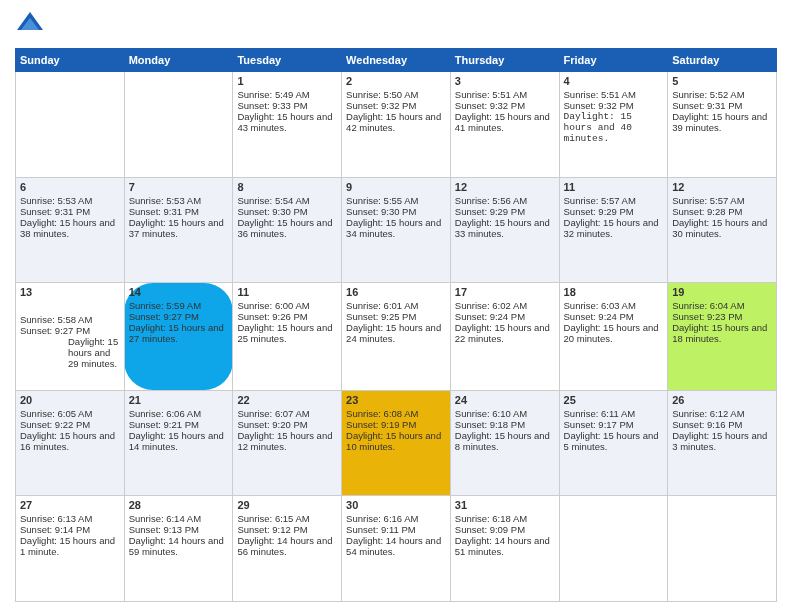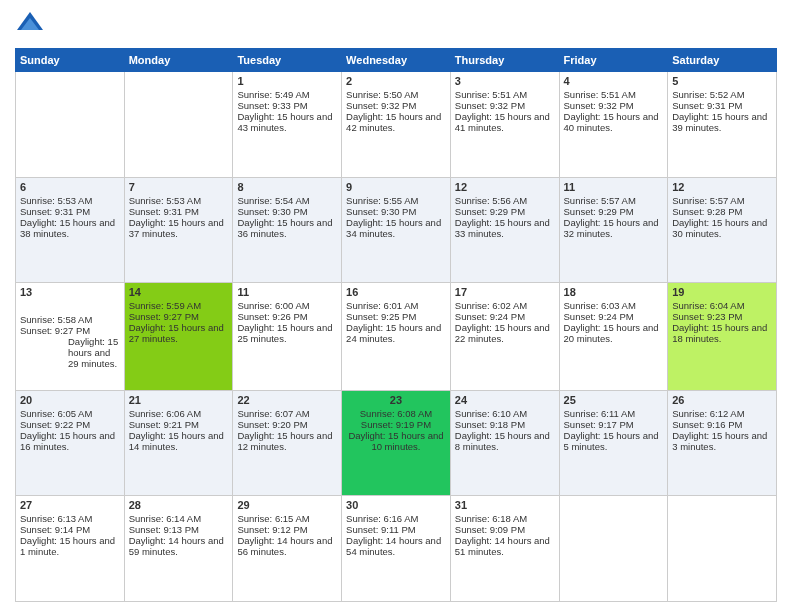--- a/index.html
+++ b/index.html
@@ -139,21 +139,21 @@
           <td style="background-color: rgb(255, 255, 255);">
             <span class="day-num">3</span>
             <span style="display: block;">Sunrise: 5:51 AM</span>
             <span style="display: block;">Sunset: 9:32 PM</span>
             <span style="display: block;">Daylight: 15 hours and 41 minutes.</span>
           </td>
           <td style="background-color: rgb(255, 255, 255);">
             <span class="day-num">4</span>
             <span style="display: block;">Sunrise: 5:51 AM</span>
             <span style="display: block;">Sunset: 9:32 PM</span>
-            <span style="display: block;">Daylight: 15 hours and 40 minutes.</span>
+            <span style="display: block; font-family: Liberation Mono, monospace;">Daylight: 15 hours and 40 minutes.</span>
           </td>
           <td style="background-color: rgb(255, 255, 255);">
             <span class="day-num">5</span>
             <span style="display: block;">Sunrise: 5:52 AM</span>
             <span style="display: block;">Sunset: 9:31 PM</span>
             <span style="display: block;">Daylight: 15 hours and 39 minutes.</span>
           </td>
         </tr>
         <tr>
           <td style="background-color: rgb(238, 242, 248);">
@@ -199,21 +199,21 @@
             <span style="display: block;">Daylight: 15 hours and 30 minutes.</span>
           </td>
         </tr>
         <tr>
           <td style="background-color: rgb(255, 255, 255);">
             <span class="day-num">13</span>
             <span style="display: block; margin-top: 16px;">Sunrise: 5:58 AM</span>
             <span style="display: block;">Sunset: 9:27 PM</span>
             <span style="display: block; margin-left: 48px;">Daylight: 15 hours and 29 minutes.</span>
           </td>
-          <td style="background-color: #84cc16;">
+          <td style="background-color: #0ea5e9; border-radius: 29px;">
             <span class="day-num">14</span>
             <span style="display: block;">Sunrise: 5:59 AM</span>
             <span style="display: block;">Sunset: 9:27 PM</span>
             <span style="display: block;">Daylight: 15 hours and 27 minutes.</span>
           </td>
           <td style="background-color: rgb(255, 255, 255);">
             <span class="day-num">11</span>
             <span style="display: block;">Sunrise: 6:00 AM</span>
             <span style="display: block;">Sunset: 9:26 PM</span>
             <span style="display: block;">Daylight: 15 hours and 25 minutes.</span>
@@ -255,21 +255,21 @@
             <span style="display: block;">Sunrise: 6:06 AM</span>
             <span style="display: block;">Sunset: 9:21 PM</span>
             <span style="display: block;">Daylight: 15 hours and 14 minutes.</span>
           </td>
           <td style="background-color: rgb(238, 242, 248);">
             <span class="day-num">22</span>
             <span style="display: block;">Sunrise: 6:07 AM</span>
             <span style="display: block;">Sunset: 9:20 PM</span>
             <span style="display: block;">Daylight: 15 hours and 12 minutes.</span>
           </td>
-          <td style="background-color: #22c55e; text-align: center;">
+          <td style="background-color: #eab308;">
             <span class="day-num">23</span>
             <span style="display: block;">Sunrise: 6:08 AM</span>
             <span style="display: block;">Sunset: 9:19 PM</span>
             <span style="display: block;">Daylight: 15 hours and 10 minutes.</span>
           </td>
           <td style="background-color: rgb(238, 242, 248);">
             <span class="day-num">24</span>
             <span style="display: block;">Sunrise: 6:10 AM</span>
             <span style="display: block;">Sunset: 9:18 PM</span>
             <span style="display: block;">Daylight: 15 hours and 8 minutes.</span>

